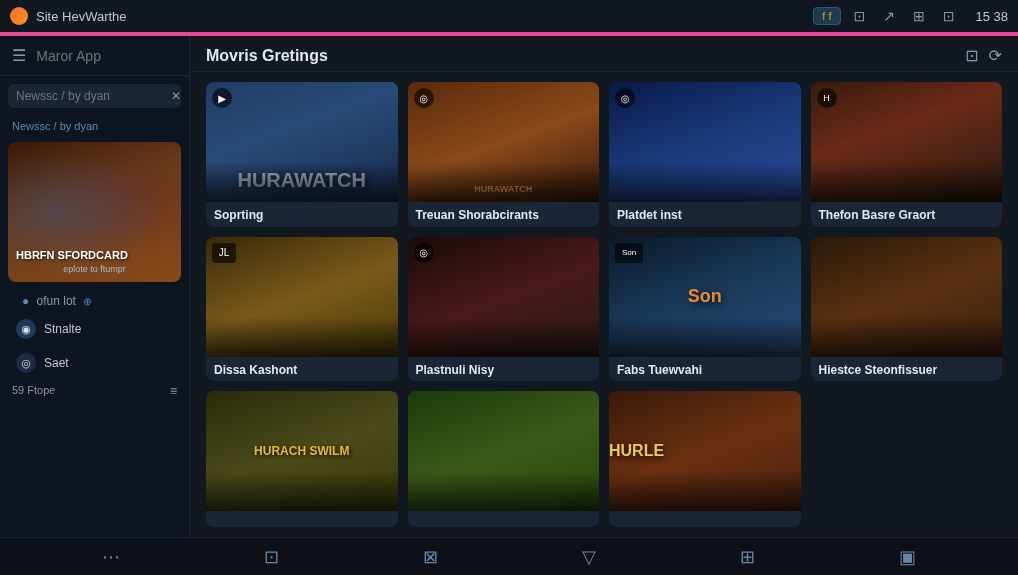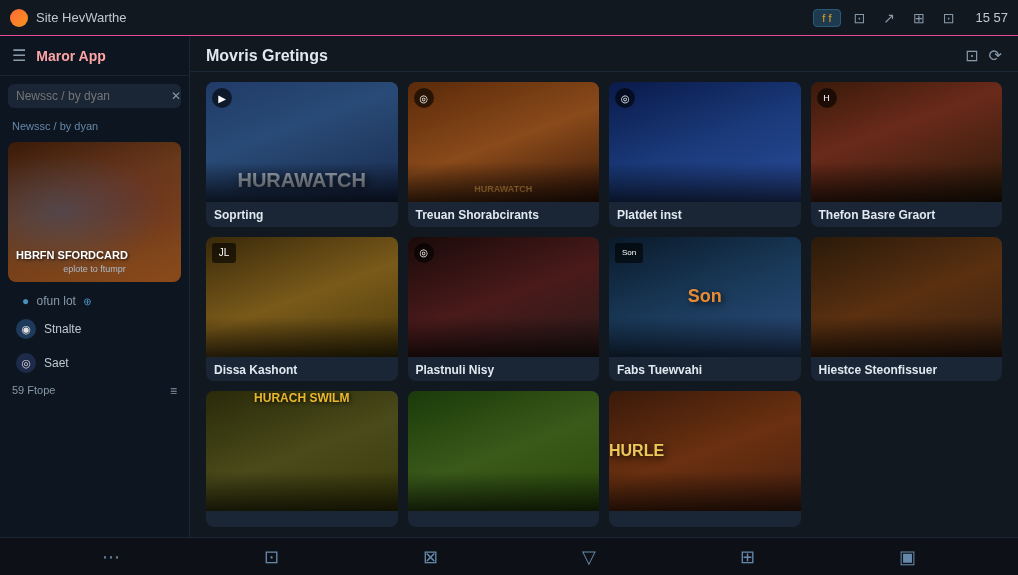--- a/index.html
+++ b/index.html
@@ -13,21 +13,21 @@
       position: relative;
     }
 
     
     .title-bar {
       height: 36px;
       background: #111820;
       display: flex;
       align-items: center;
       padding: 0 10px;
-      border-bottom: 1px solid #ec4899;
+      border-bottom: 4px solid #ec4899;
       position: relative;
     }
     .title-bar-logo {
       width: 18px;
       height: 18px;
       border-radius: 50%;
       background: linear-gradient(135deg, #ff6b35, #f7931e);
       margin-right: 8px;
       flex-shrink: 0;
     }
@@ -86,22 +86,22 @@
       border-bottom: 1px solid #1a2535;
     }
     .hamburger-icon {
       color: #8899aa;
       font-size: 16px;
       margin-right: 10px;
       cursor: pointer;
     }
     .app-title {
       font-size: 14px;
-      font-weight: bold;
-      color: #fca5a5;
+      font-weight: normal;
+      color: #737373;
     }
     .sidebar-search {
       display: flex;
       align-items: center;
       margin: 8px;
       background: #1a2535;
       border-radius: 6px;
       padding: 5px 8px;
     }
     .sidebar-search input {
@@ -369,21 +369,21 @@
 
 <div class="title-bar">
   <div class="title-bar-logo"></div>
   <span class="title-bar-text">Site HevWarthe</span>
   <div class="title-bar-controls">
     <button class="title-bar-btn">f f</button>
     <span class="title-bar-icon">⊡</span>
     <span class="title-bar-icon">↗</span>
     <span class="title-bar-icon">⊞</span>
     <span class="title-bar-icon">⊡</span>
-    <span class="title-bar-time">15  57</span>
+    <span class="title-bar-time">15  38</span>
   </div>
 </div>
 
 <div class="app-layout">
 
   <div class="sidebar">
     <div class="sidebar-header">
       <span class="hamburger-icon">☰</span>
       <span class="app-title">Maror App</span>
     </div>
@@ -556,21 +556,21 @@
         </div>
         <div class="movie-info">
           <div class="movie-title">Hiestce Steonfissuer</div>
           <div class="movie-meta">No grunaer
 eLB Ptuor</div>
         </div>
       </div>
 
       <div class="movie-card">
         <div class="movie-poster">
-          <div class="movie-poster-bg" style="background:linear-gradient(160deg,#2a2a0a 0%,#4a4a1a 50%,#3a3a0a 100%);display:flex;align-items:flex-start;justify-content:center;">
+          <div class="movie-poster-bg" style="background:linear-gradient(160deg,#2a2a0a 0%,#4a4a1a 50%,#3a3a0a 100%);display:flex;align-items:center;justify-content:center;">
             <span style="color:rgba(255,200,50,0.9);font-size:12px;font-weight:bold;text-shadow:1px 1px 4px rgba(0,0,0,0.9);">HURACH SWILM</span>
           </div>
           <div class="movie-poster-overlay"></div>
         </div>
         <div class="movie-info">
           <div class="movie-title"></div>
         </div>
       </div>
 
       <div class="movie-card">

